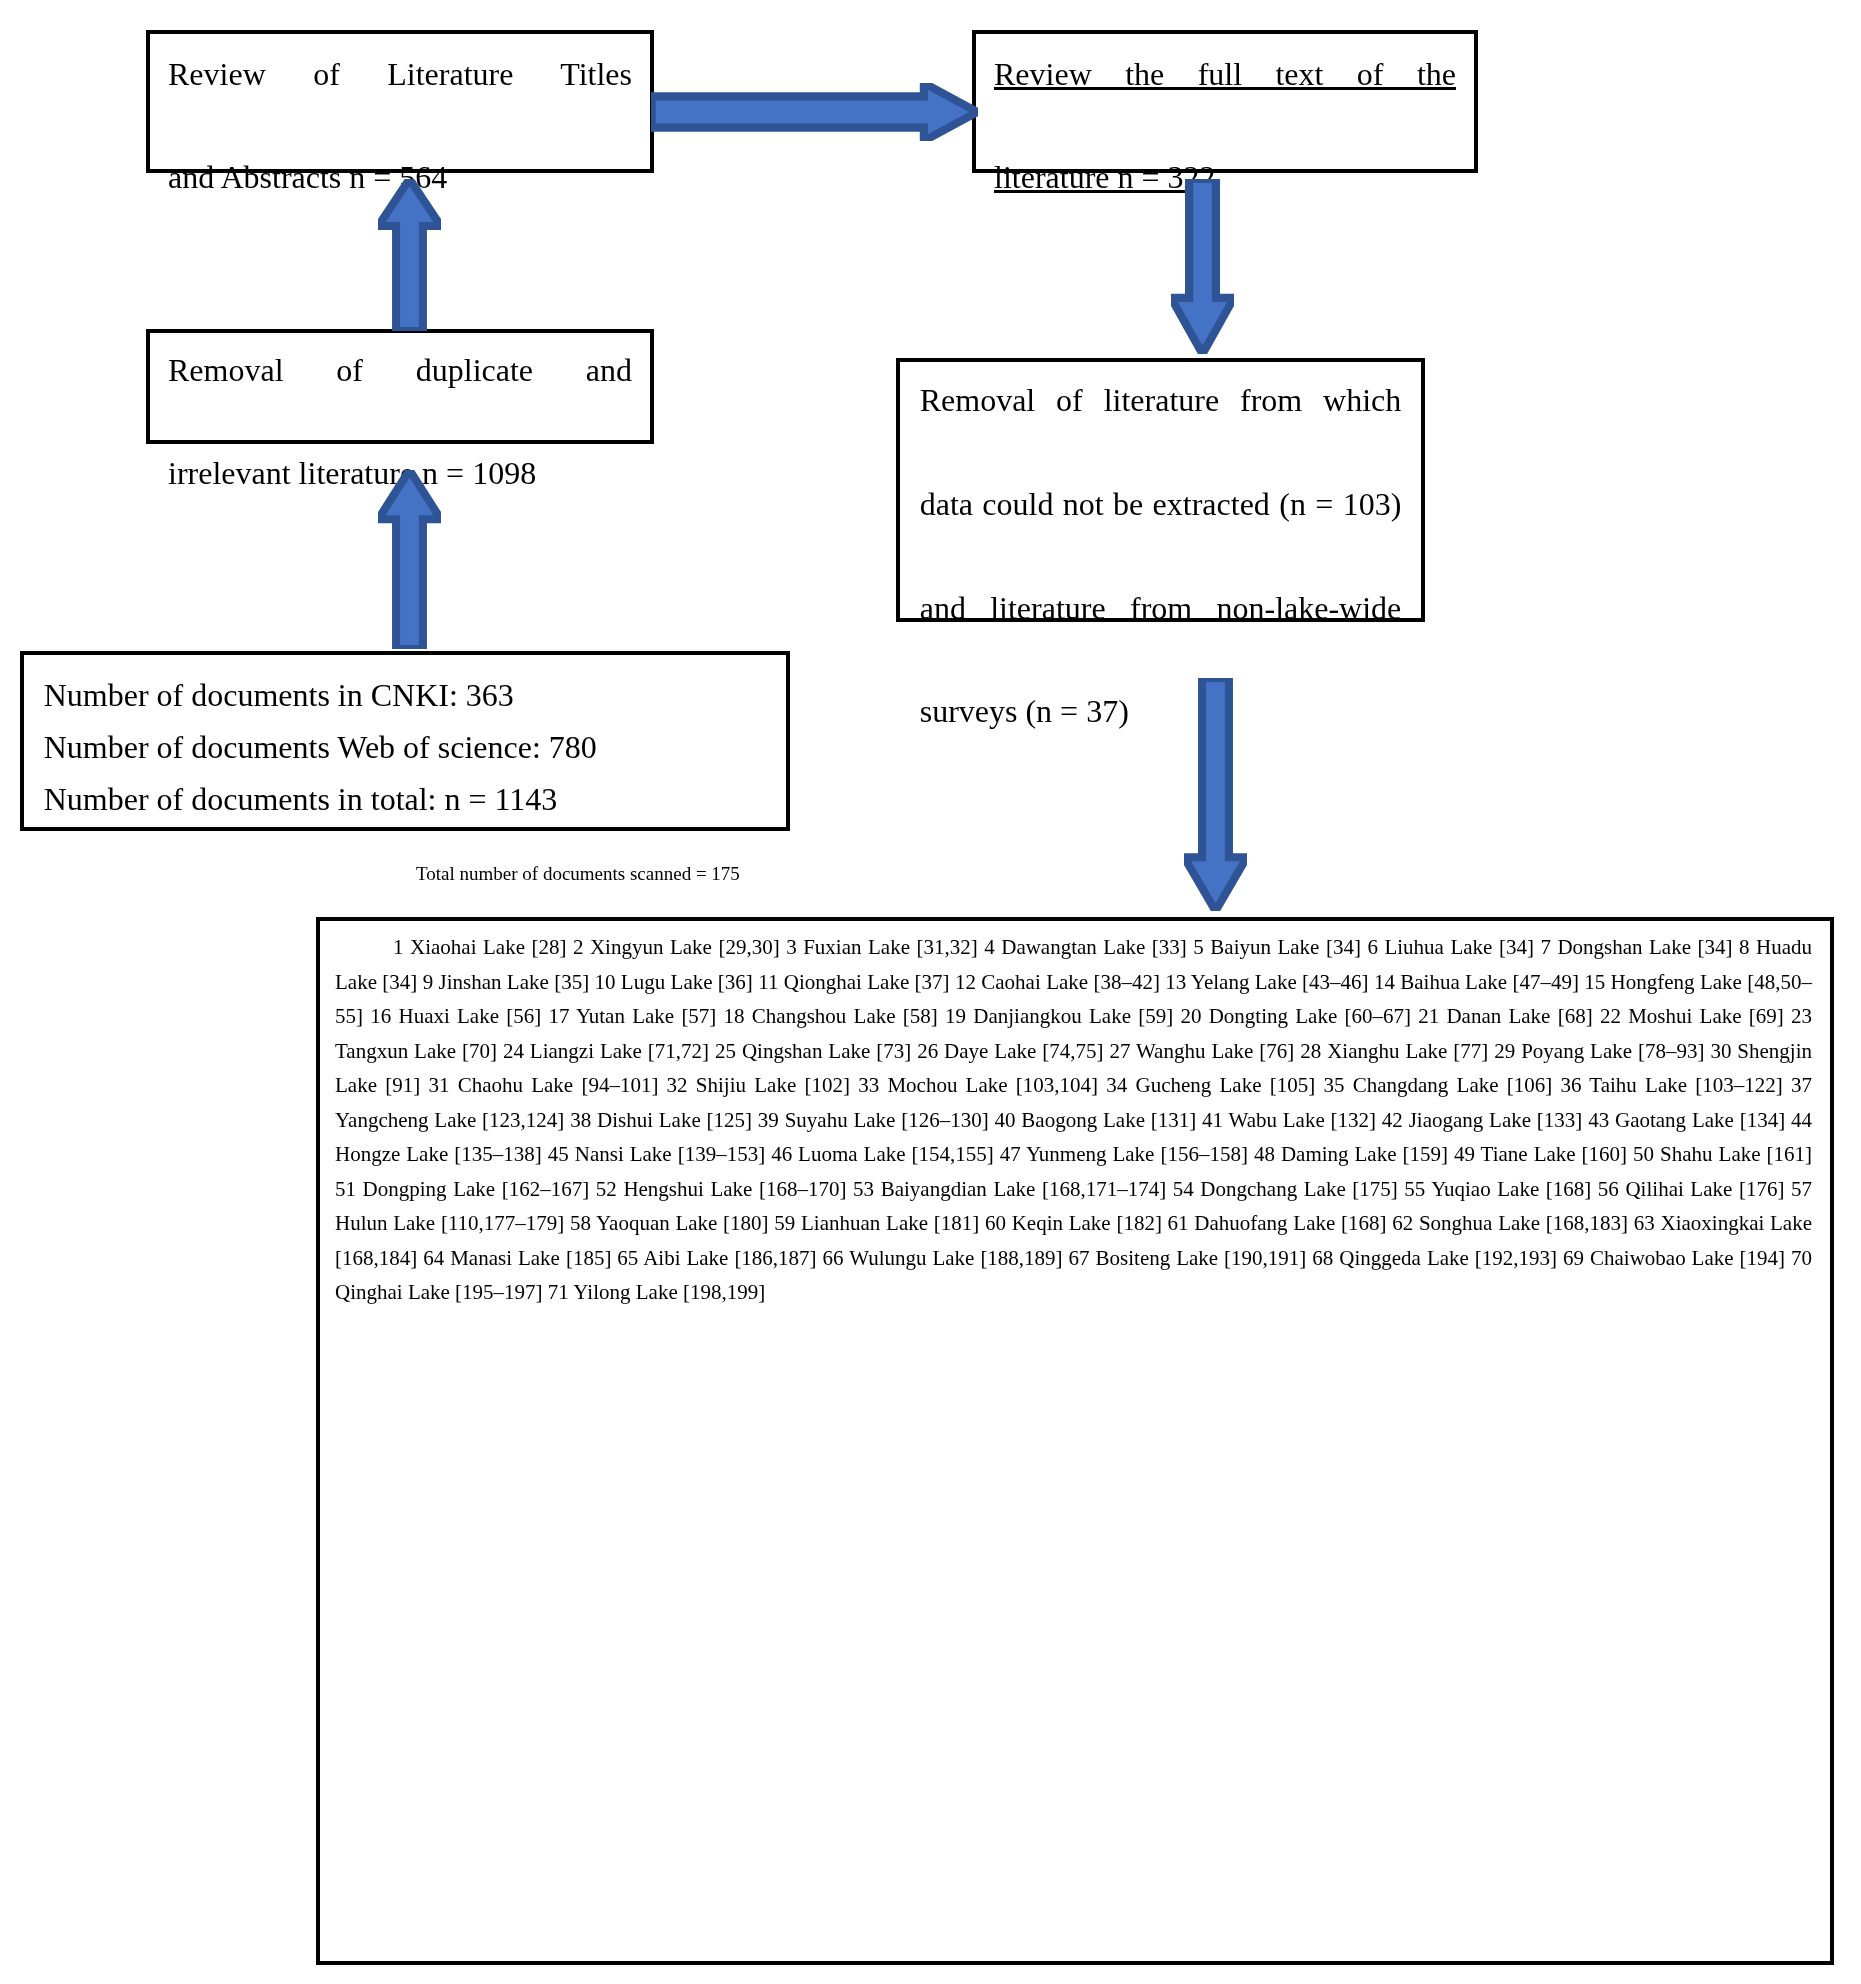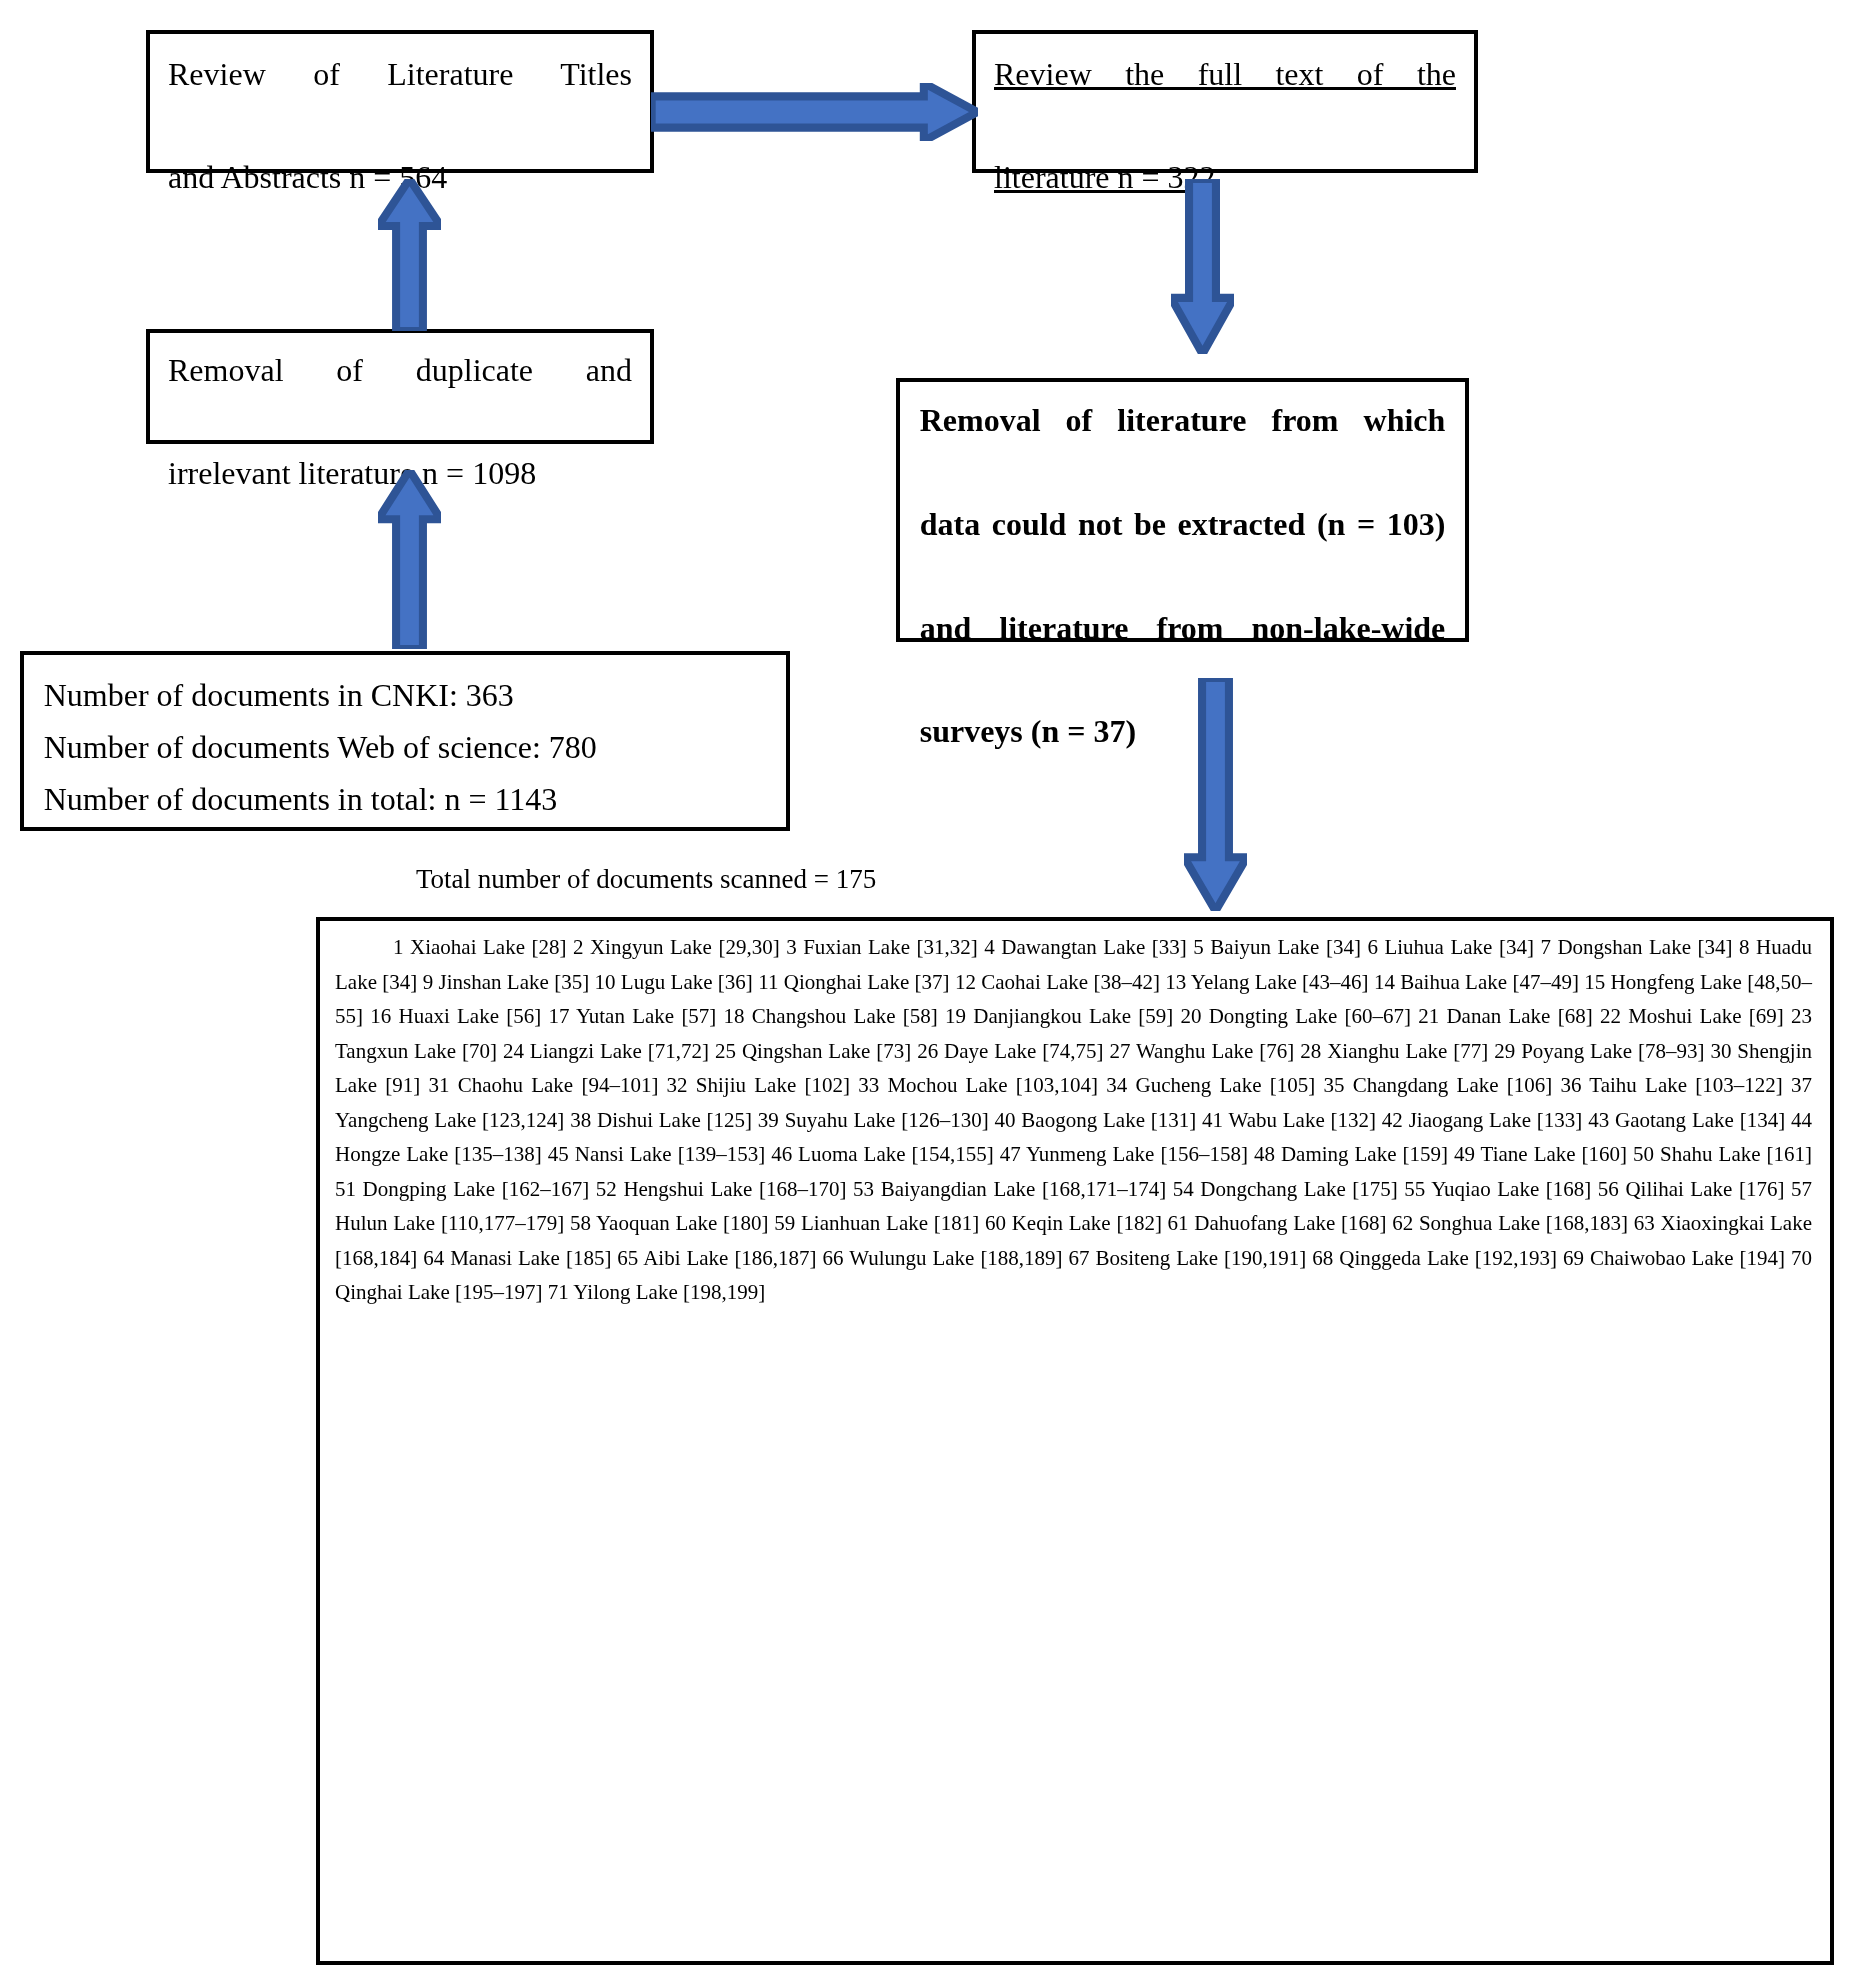--- a/index.html
+++ b/index.html
@@ -11,31 +11,31 @@
   .box{position:absolute;border:4px solid #000;background:#fff;box-sizing:border-box;}
   .box p{margin:0;font-size:32px;line-height:1.62;text-align:justify;
          text-justify:inter-word;}
   .box p.two::after{content:"";display:inline-block;width:100%;}
   .box p.last{text-align:left;}
 
   
   #box-titles        {left:146px;  top:29.6px;   width:508px; height:143px; padding:15px 18px 0 18px;}
   #box-fulltext      {left:972px; top:29.6px;   width:506px; height:143px; padding:15px 18px 0 18px;text-decoration:underline;}
   #box-duplicate     {left:146px;  top:329px;  width:508px; height:115px; padding:11.6px 18px 0 18px;}
-  #box-removal       {left:896px; top:378px;  width:573px; height:264px; padding:13.4px 19.7px 0 19.7px;font-weight:bold;}
+  #box-removal       {left:896px; top:358px;  width:529px; height:264px; padding:13.4px 19.7px 0 19.7px;}
   #box-sources       {left:20px;   top:651px; width:770px; height:180px; padding:15px 19.7px 0 19.7px;}
   #box-sources p{text-align:left;}
   #box-list          {left:316px;  top:917px; width:1518px; height:1048px; padding:9px 18px 0 15px;}
 
   
   #lake-text{margin:0;font-size:21px;line-height:1.645;text-align:justify;
              text-justify:inter-word;text-indent:58px;hyphens:none;}
 
   
-  .caption{position:absolute;font-size:27px;line-height:1.2;white-space:nowrap;}
+  .caption{position:absolute;font-size:19px;line-height:1.2;white-space:nowrap;}
   #caption-scanned{left:416px;top:863px;}
 
   
   .arrow{position:absolute;}
   #arrow-titles-to-fulltext{left:651px;top:83px;width:327px;height:58px;}
   #arrow-dup-to-titles     {left:378px; top:179px;width:63px;height:152px;}
   #arrow-src-to-dup        {left:378px; top:470px;width:63px;height:179px;}
   #arrow-full-to-removal   {left:1171px;top:179px;width:63px;height:175px;}
   #arrow-removal-to-list   {left:1184px;top:678px;width:63px;height:233px;}
 </style>

